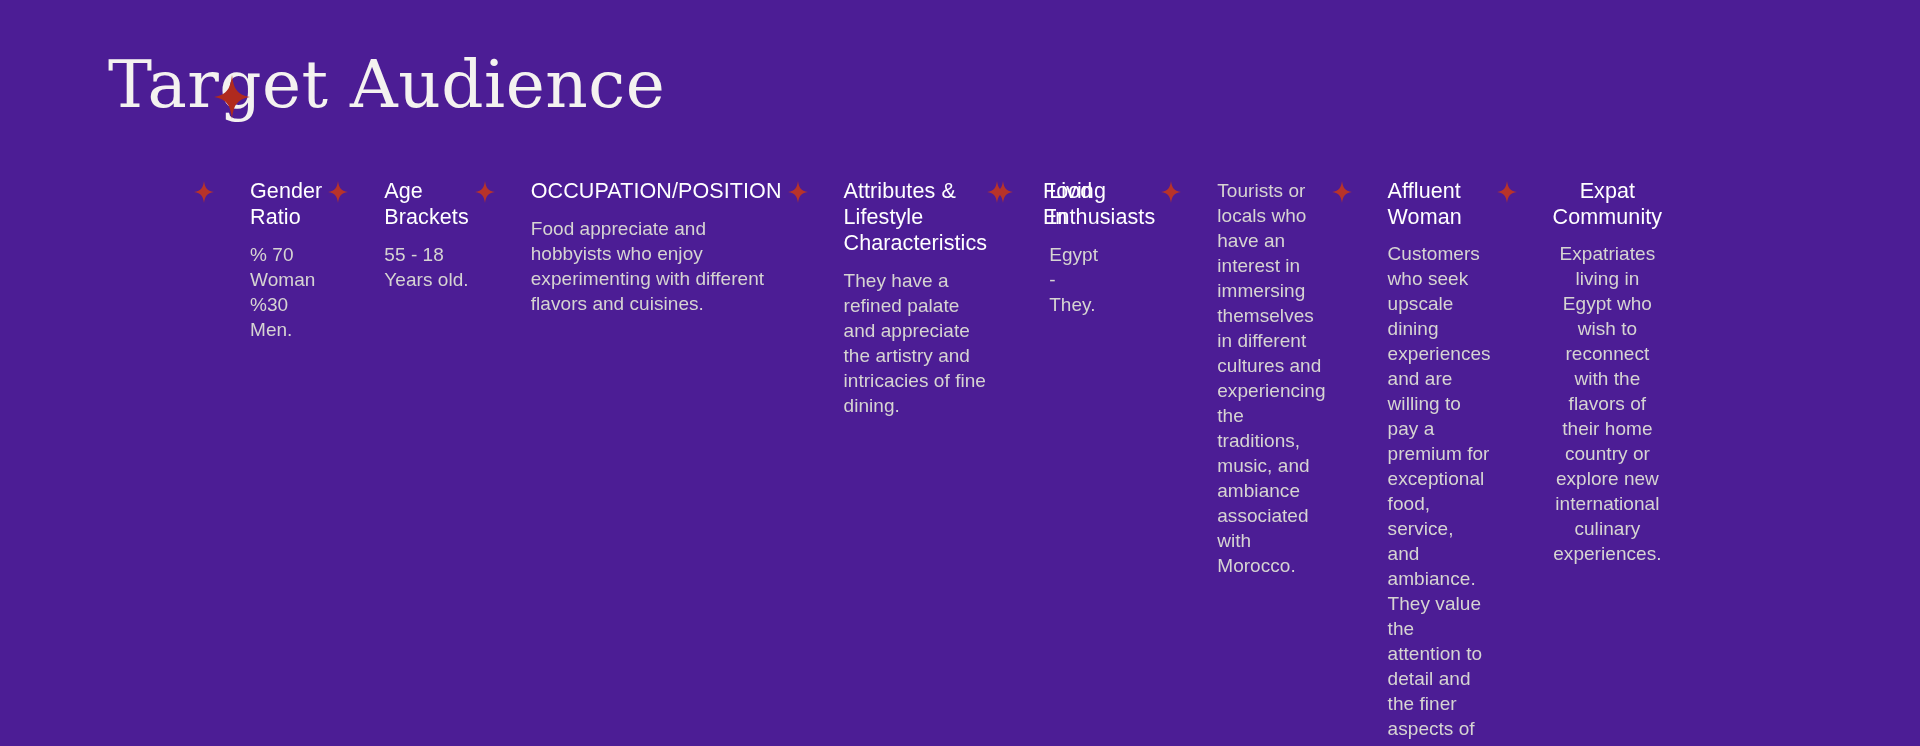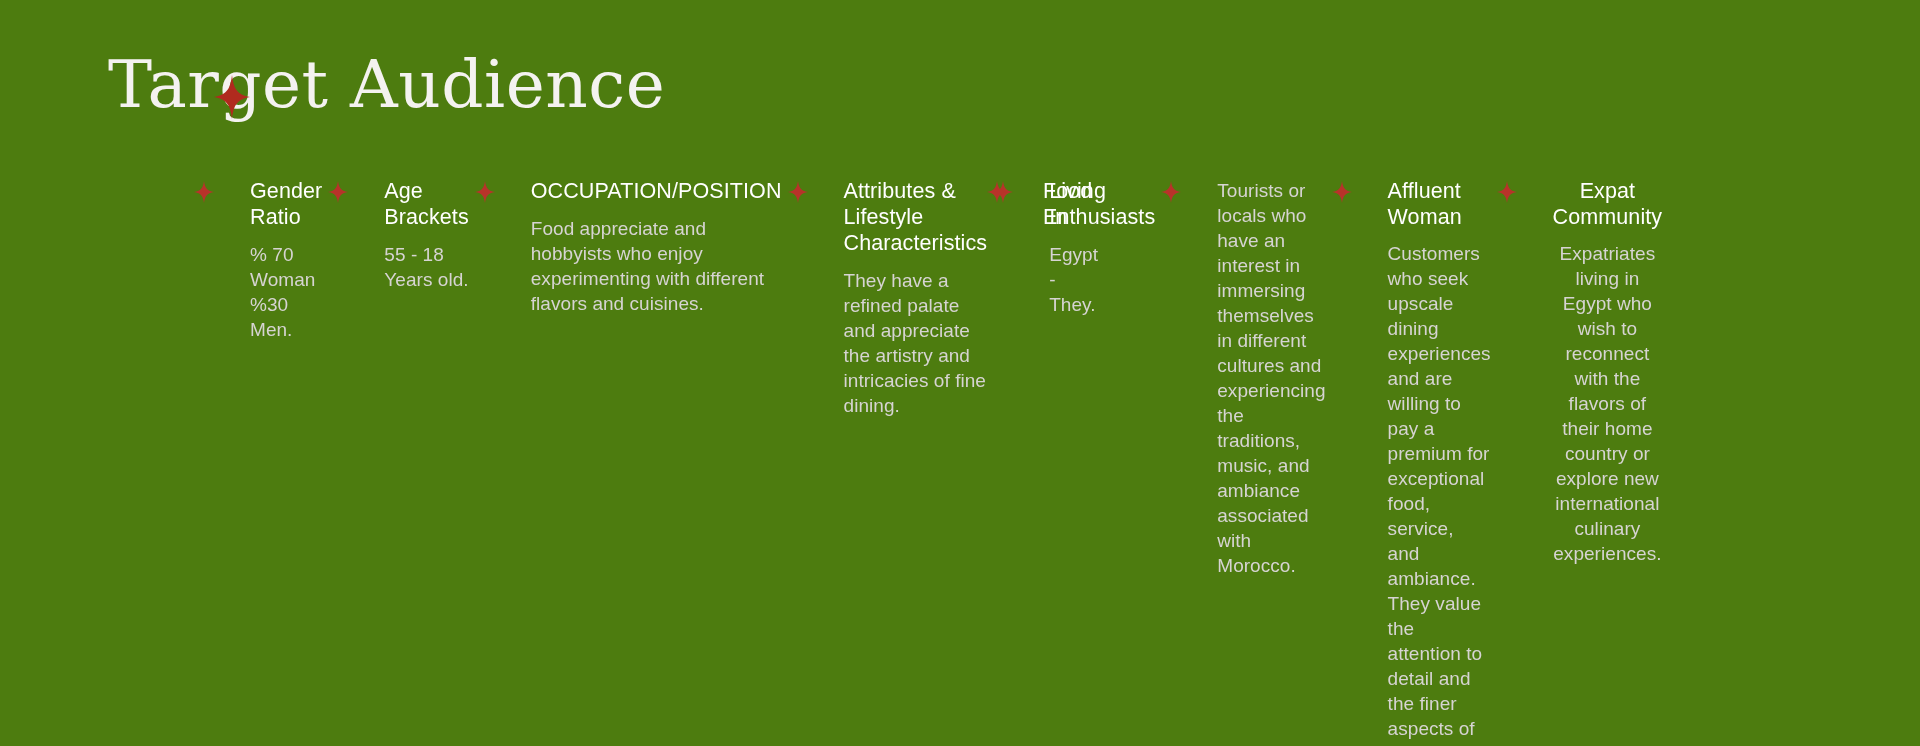--- a/index.html
+++ b/index.html
@@ -12,21 +12,21 @@
     background: #333232;
     font-family: "Liberation Sans", sans-serif;
     overflow: hidden;
     position: relative;
     -webkit-font-smoothing: antialiased;
   }
 
   .slide {
     position: absolute;
     inset: 0;
-    background: #4d7c0f;
+    background: #4c1d95;
   }
 
   
   .title-wrap {
     position: absolute;
     left: 108px;
     top: 46px;
     height: 78px;
   }
   .page-title {

